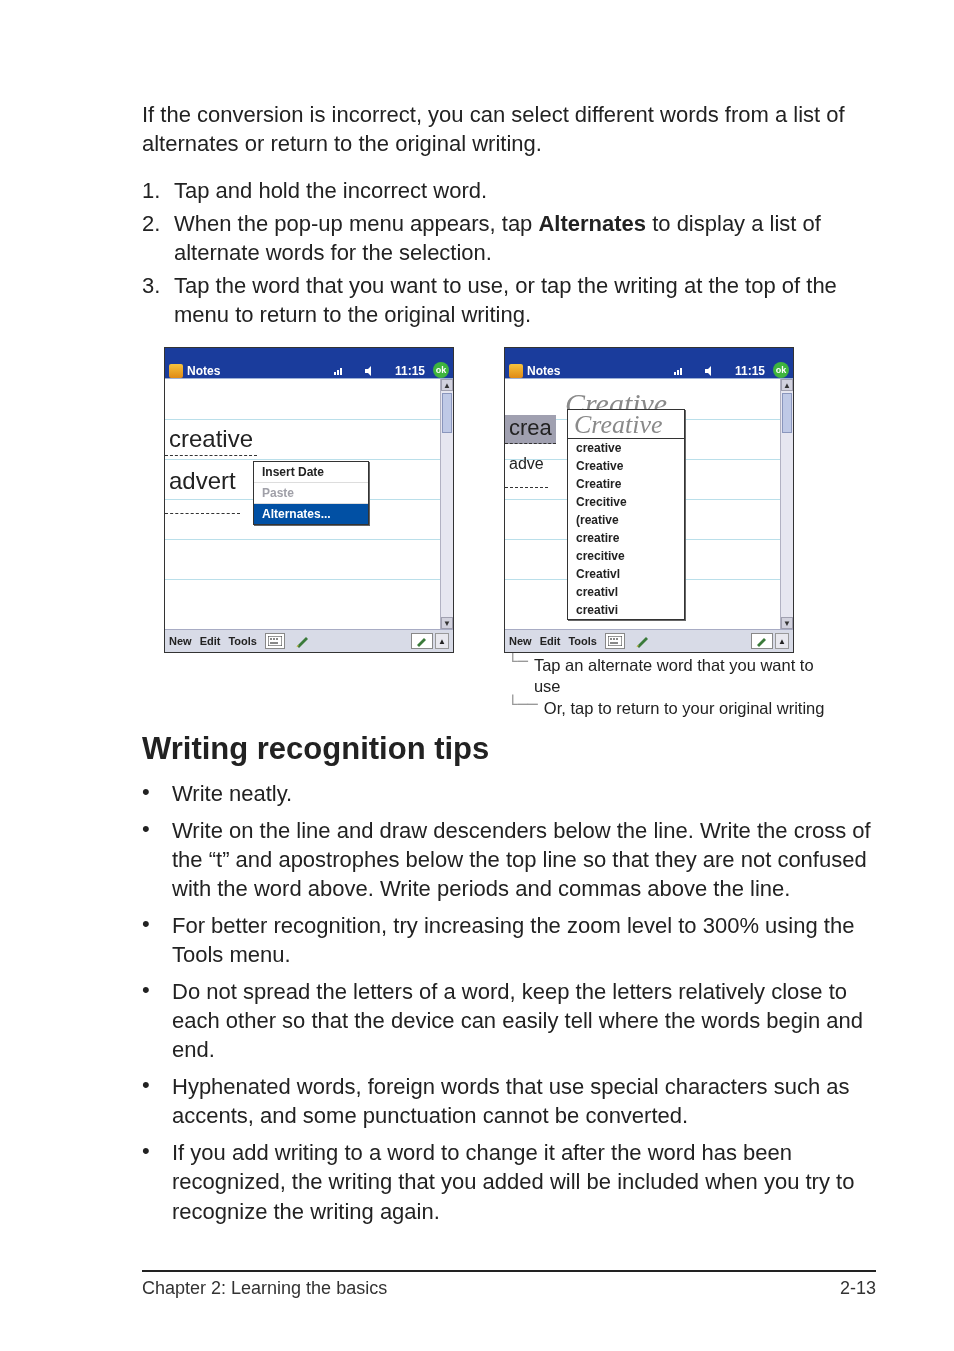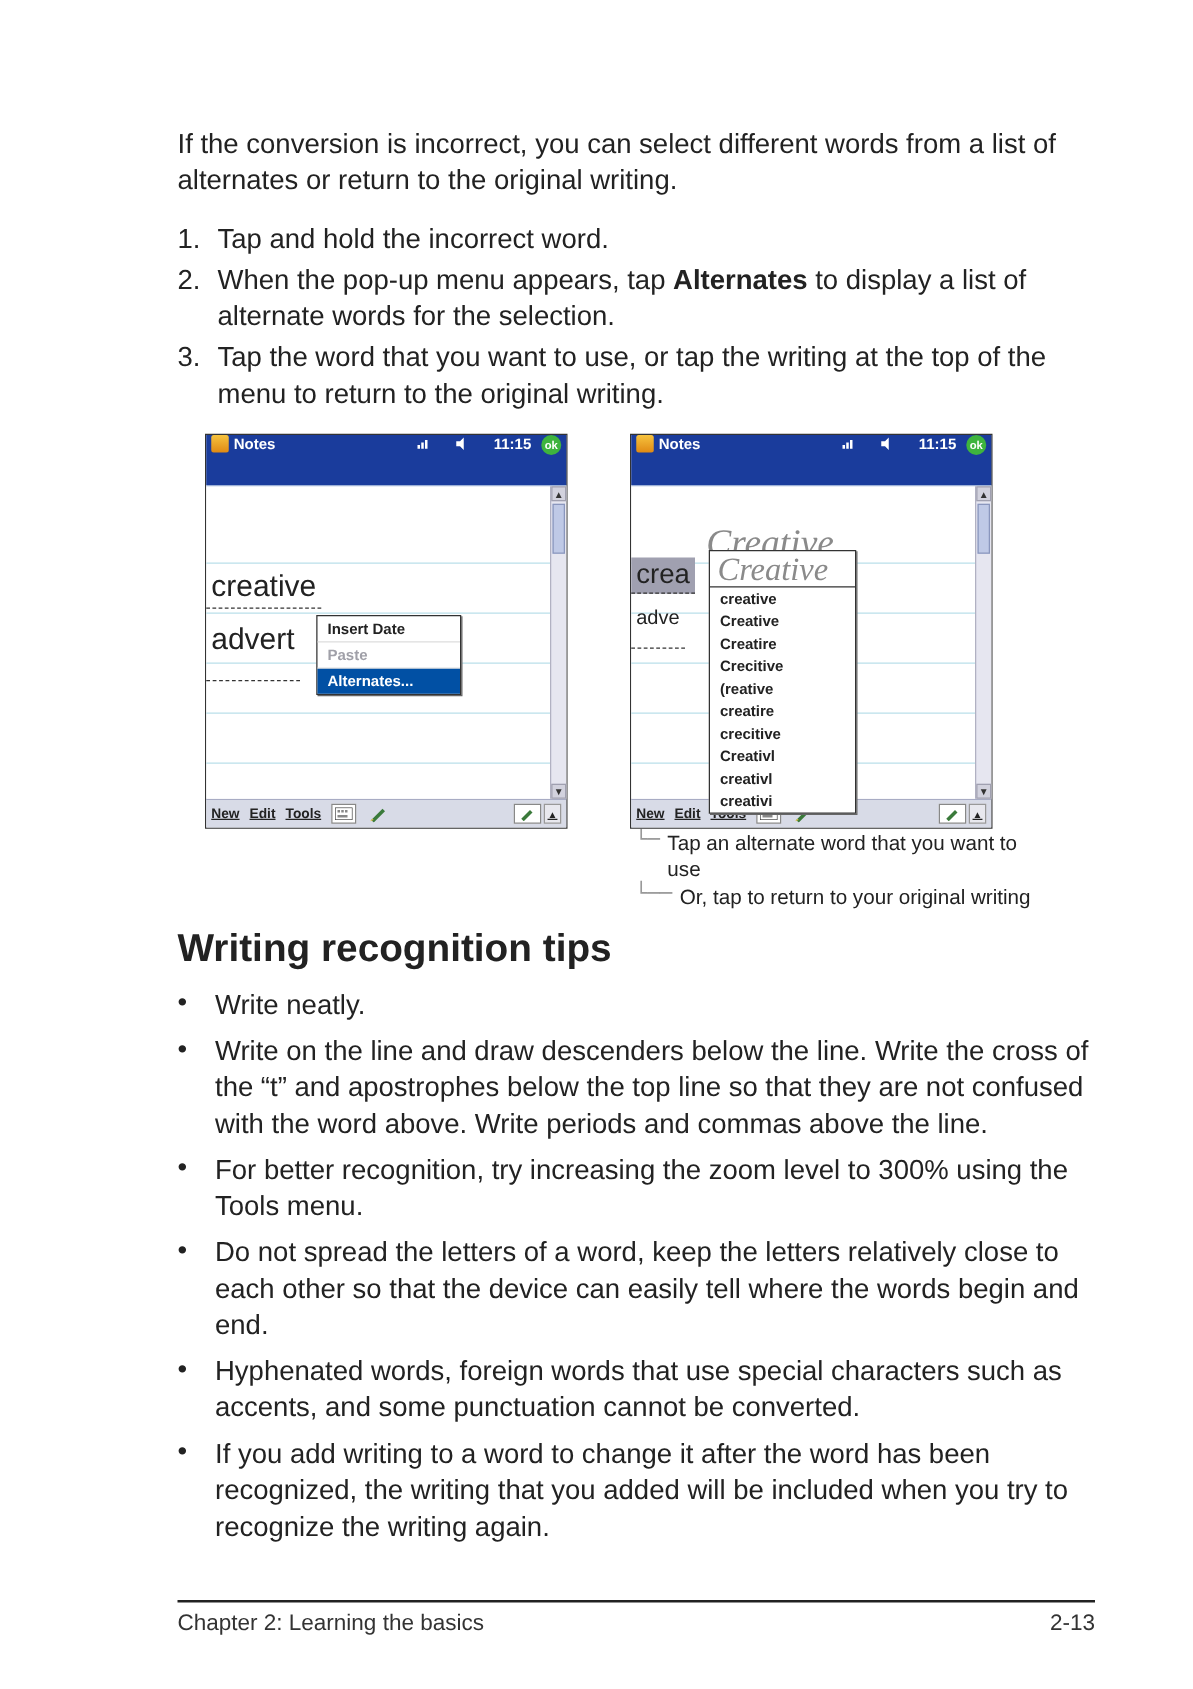--- a/index.html
+++ b/index.html
@@ -46,23 +46,23 @@
   }
   
   .ppc {
     width: 288px;
     border: 1px solid #333;
     background: #fff;
     position: relative;
   }
   .ppc .title-bar {
     background: #1a3c9c;
-    height: 40px;
+    height: 30px;
     display: flex;
-    align-items: flex-start;
+    align-items: flex-end;
     padding: 0 4px;
     color: #fff;
     font-size: 12px;
     font-weight: 700;
     gap: 4px;
   }
   .ppc .title-bar .app-icon {
     width: 14px; height: 14px;
     background: linear-gradient(#f6c33e,#e08a14);
     border-radius: 2px;
@@ -105,21 +105,21 @@
   }
   .ppc .scroll .arrow.up { top:0; }
   .ppc .scroll .arrow.dn { bottom:0; }
   .ppc .scroll .thumb {
     position:absolute; left:1px; right:1px;
     top:14px; height:38px;
     background:#bfc9e6;
     border:1px solid #8a96bd;
   }
   .ppc .notes-area {
-    position:absolute; left:0; right:12px; top:0; bottom:0;margin-top:21px;
+    position:absolute; left:0; right:12px; top:0; bottom:0;
   }
   .ppc .rule {
     position:absolute; left:0; right:0;
     border-top:1px solid #badfea;
   }
   .ppc .typed1 {
     position:absolute; left:0; top:46px;
     padding:0 4px 2px 4px;
     font-size:24px; font-family: Arial, sans-serif;
     border-bottom:1px dashed #333;
@@ -164,21 +164,21 @@
     line-height:1;
   }
   .ppc .menu-bar {
     background:#d8dbe7;
     border-top:1px solid #a8acc4;
     height:22px;
     display:flex;
     align-items:center;
     gap:8px;
     padding:0 4px;
-    font-size:11px; font-weight:700; color:#222;text-decoration:underline;
+    font-size:11px; font-weight:700; color:#222;
   }
   .ppc .menu-bar .mico {
     width:18px; height:14px;
     background:#fff;
     border:1px solid #888;
     display:inline-flex; align-items:center; justify-content:center;
   }
   .ppc .menu-bar .right {
     margin-left:auto;
     display:flex; align-items:center; gap:2px;

